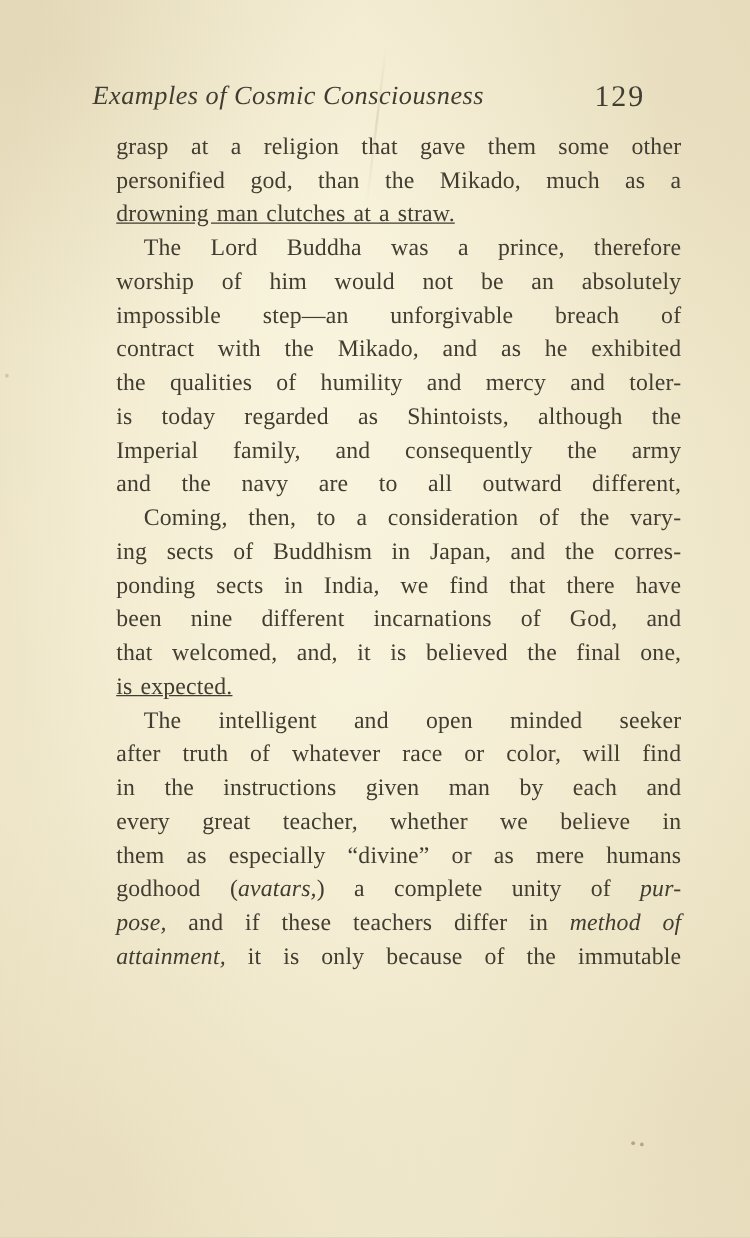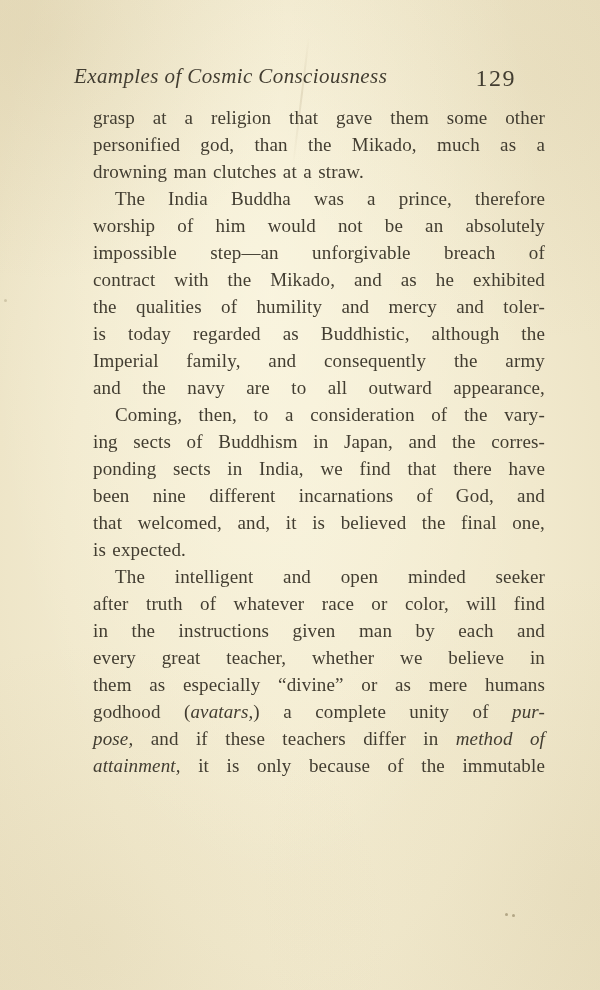--- a/index.html
+++ b/index.html
@@ -33,21 +33,21 @@
   .folio {
     position:absolute; right:14px; top:1px;
     font-style:normal; font-size:24px; letter-spacing:1.5px;
   }
   .textblock {
     position:absolute; top:104px; left:77px; width:452px;
     font-size:19px; line-height:27px; letter-spacing:0.15px; word-spacing:1.5px;margin-left:16px;
   }
   .para { margin:0; }
   .line { text-align:justify; text-align-last:justify; }
-  .line.last { text-align:right; text-align-last:left; }
+  .line.last { text-align:right; text-align-last:left;text-decoration:underline; }
   .line.ind { padding-left:22px; }
   .it { font-style:italic; }
 </style>
 </head>
 <body>
 
 <div class="page">
   <div class="crease"></div>
   <div class="speck" style="left:505px; top:913px;"></div>
   <div class="speck" style="left:512px; top:914px;"></div>
@@ -60,28 +60,28 @@
 
   <div class="textblock">
 
     <div class="para">
       <div class="line j">grasp at a religion that gave them some other</div>
       <div class="line j">personified god, than the Mikado, much as a</div>
       <div class="line last">drowning man clutches at a straw.</div>
     </div>
 
     <div class="para">
-      <div class="line ind">The India Buddha was a prince, therefore</div>
+      <div class="line ind">The Lord Buddha was a prince, therefore</div>
       <div class="line">worship of him would not be an absolutely</div>
       <div class="line">impossible step—an unforgivable breach of</div>
       <div class="line">contract with the Mikado, and as he exhibited</div>
       <div class="line">the qualities of humility and mercy and toler-</div>
-      <div class="line">is today regarded as Buddhistic, although the</div>
+      <div class="line">is today regarded as Shintoists, although the</div>
       <div class="line">Imperial family, and consequently the army</div>
-      <div class="line">and the navy are to all outward appearance,</div>
+      <div class="line">and the navy are to all outward different,</div>
     </div>
 
     <div class="para">
       <div class="line ind">Coming, then, to a consideration of the vary-</div>
       <div class="line">ing sects of Buddhism in Japan, and the corres-</div>
       <div class="line">ponding sects in India, we find that there have</div>
       <div class="line">been nine different incarnations of God, and</div>
       <div class="line">that welcomed, and, it is believed the final one,</div>
       <div class="line last">is expected.</div>
     </div>

